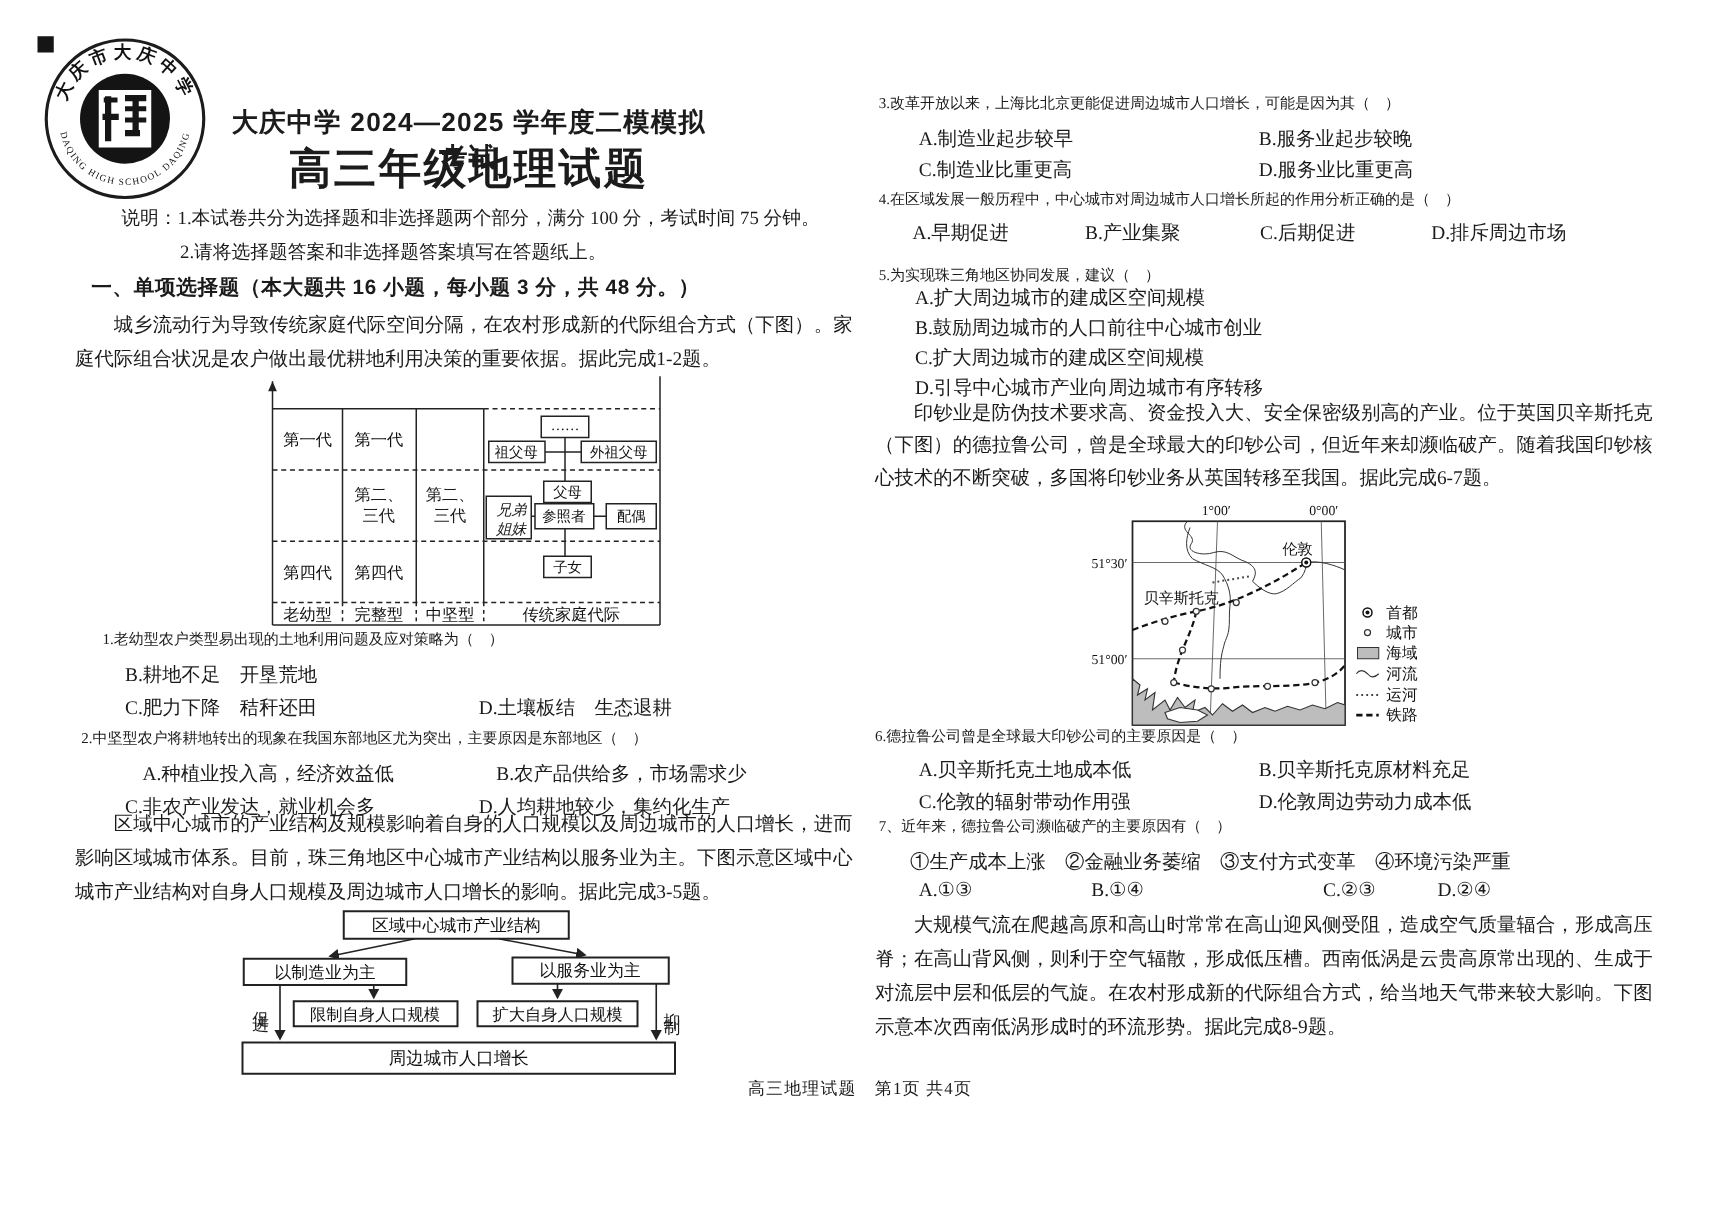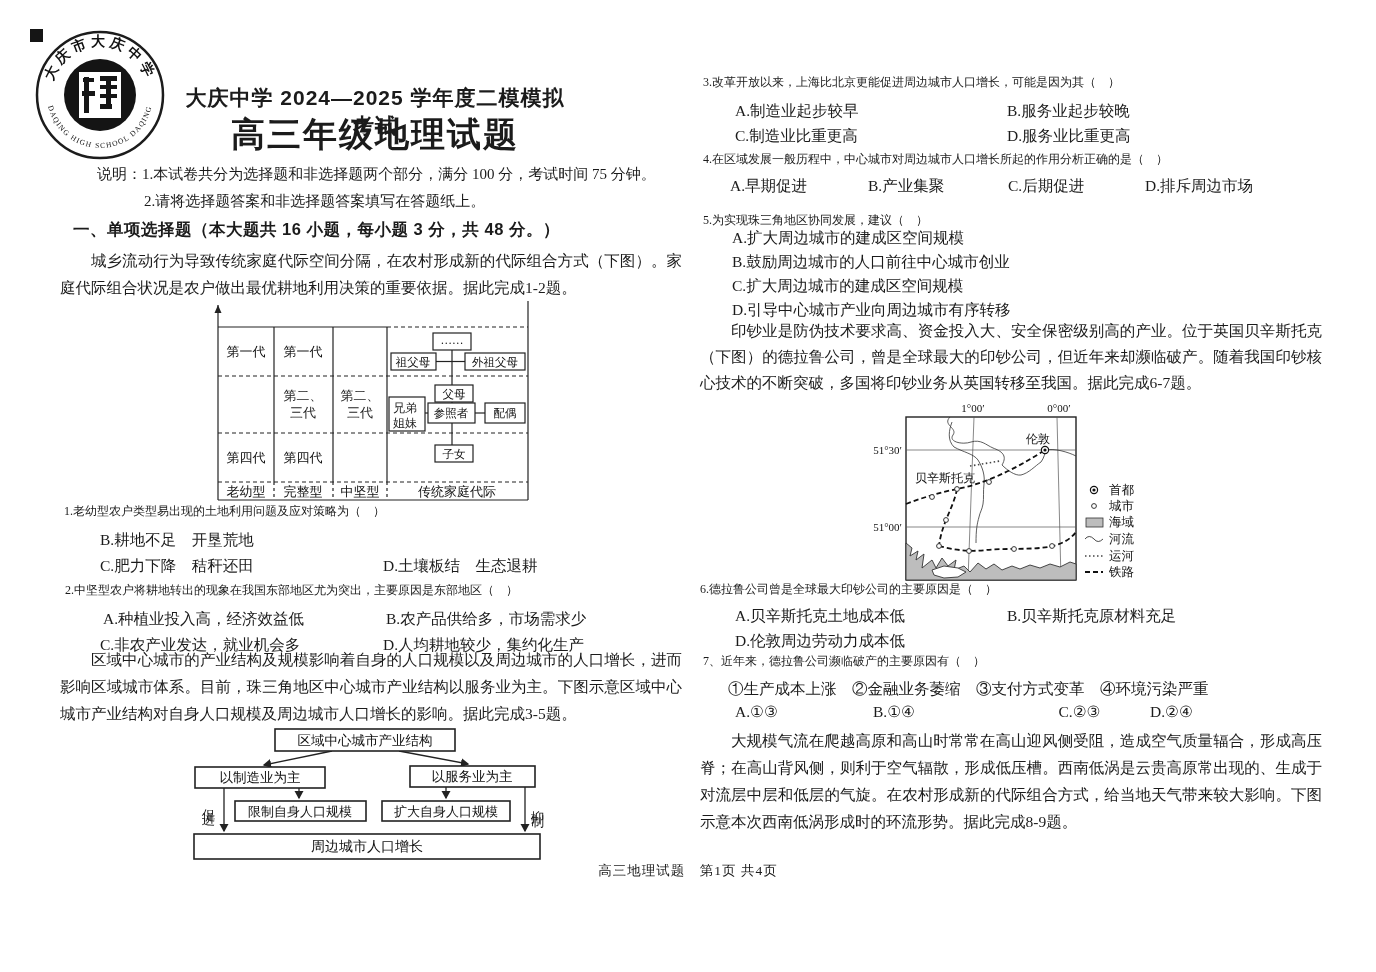--- a/index.html
+++ b/index.html
@@ -20,21 +20,21 @@
   .oline{font-size:15.5px;white-space:nowrap;}
   .w283{width:283px;display:inline-block;}
   .w272{width:272px;display:inline-block;}
   .w138{width:138px;display:inline-block;}
   .w140{width:140px;display:inline-block;}
   .w137{width:137px;display:inline-block;}
   .w136{width:136px;display:inline-block;}
   .w141{width:141px;display:inline-block;text-align:center;}
   .vtext{writing-mode:vertical-rl;font-size:13.5px;letter-spacing:3px;line-height:16px;}
   .cell2line{font-size:13px;line-height:17px;text-align:center;}
-  .sibtext{font-size:12px;line-height:15px;text-align:left;}
+  .sibtext{font-size:12px;line-height:15px;text-align:right;font-style:italic;}
   .footer{left:0;top:862px;width:1376px;text-align:center;font-size:13.5px;letter-spacing:1px;}
   svg text{fill:#111;font-family:"Liberation Serif","DejaVu Serif",serif;}
   .corner-mark{left:30px;top:29px;width:13px;height:13px;background:#151515;}
 </style>
 </head>
 <body>
 
 <div class="abs corner-mark"></div>
 
 <div class="abs" style="left:33px;top:28px;">
@@ -132,31 +132,31 @@
       <text x="258" y="119.5">参照者</text>
       <text x="312" y="119.5">配偶</text>
       <text x="261" y="160.5">子女</text>
     </g>
   </svg>
   <div class="abs cell2line" style="left:88px;top:90px;width:44px;">第二、三代</div>
   <div class="abs cell2line" style="left:145px;top:90px;width:44px;">第二、三代</div>
   <div class="abs sibtext" style="left:200px;top:104px;width:28px;">兄弟姐妹</div>
 </div>
 
-<div class="abs stem" style="left:64px;top:503px;">1.老幼型农户类型易出现的土地利用问题及应对策略为（　）</div>
+<div class="abs stem" style="left:82px;top:503px;">1.老幼型农户类型易出现的土地利用问题及应对策略为（　）</div>
 <div class="abs pair" style="left:100px;top:530px;">
   <span>B.耕地不足　开垦荒地</span>
 </div>
 <div class="abs pair" style="left:100px;top:556px;">
   <span class="w283">C.肥力下降　秸秆还田</span>
   <span>D.土壤板结　生态退耕</span>
 </div>
 
 <div class="abs stem" style="left:65px;top:582px;">2.中坚型农户将耕地转出的现象在我国东部地区尤为突出，主要原因是东部地区（　）</div>
-<div class="abs pair" style="left:103px;top:609px;">
+<div class="abs pair" style="left:114px;top:609px;">
   <span class="w283">A.种植业投入高，经济效益低</span>
   <span>B.农产品供给多，市场需求少</span>
 </div>
 <div class="abs pair" style="left:100px;top:635px;">
   <span class="w283">C.非农产业发达，就业机会多</span>
   <span>D.人均耕地较少，集约化生产</span>
 </div>
 
 <div class="abs para" style="left:60px;top:646px;">区域中心城市的产业结构及规模影响着自身的人口规模以及周边城市的人口增长，进而影响区域城市体系。目前，珠三角地区中心城市产业结构以服务业为主。下图示意区域中心城市产业结构对自身人口规模及周边城市人口增长的影响。据此完成3-5题。</div>
 
@@ -288,20 +288,21 @@
     </g>
   </svg>
 </div>
 
 <div class="abs stem" style="left:700px;top:581px;">6.德拉鲁公司曾是全球最大印钞公司的主要原因是（　）</div>
 <div class="abs pair" style="left:735px;top:606px;">
   <span class="w272">A.贝辛斯托克土地成本低</span>
   <span>B.贝辛斯托克原材料充足</span>
 </div>
 <div class="abs pair" style="left:735px;top:631px;">
+  <span class="w272">C.伦敦的辐射带动作用强</span>
   <span>D.伦敦周边劳动力成本低</span>
 </div>
 
 <div class="abs stem" style="left:703px;top:653px;">7、近年来，德拉鲁公司濒临破产的主要原因有（　）</div>
 <div class="abs oline" style="left:728px;top:679px;">①生产成本上涨　②金融业务萎缩　③支付方式变革　④环境污染严重</div>
 <div class="abs pair" style="left:735px;top:703px;">
   <span class="w138">A.①③</span>
   <span class="w136">B.①④</span>
   <span class="w141">C.②③</span>
   <span>D.②④</span>

